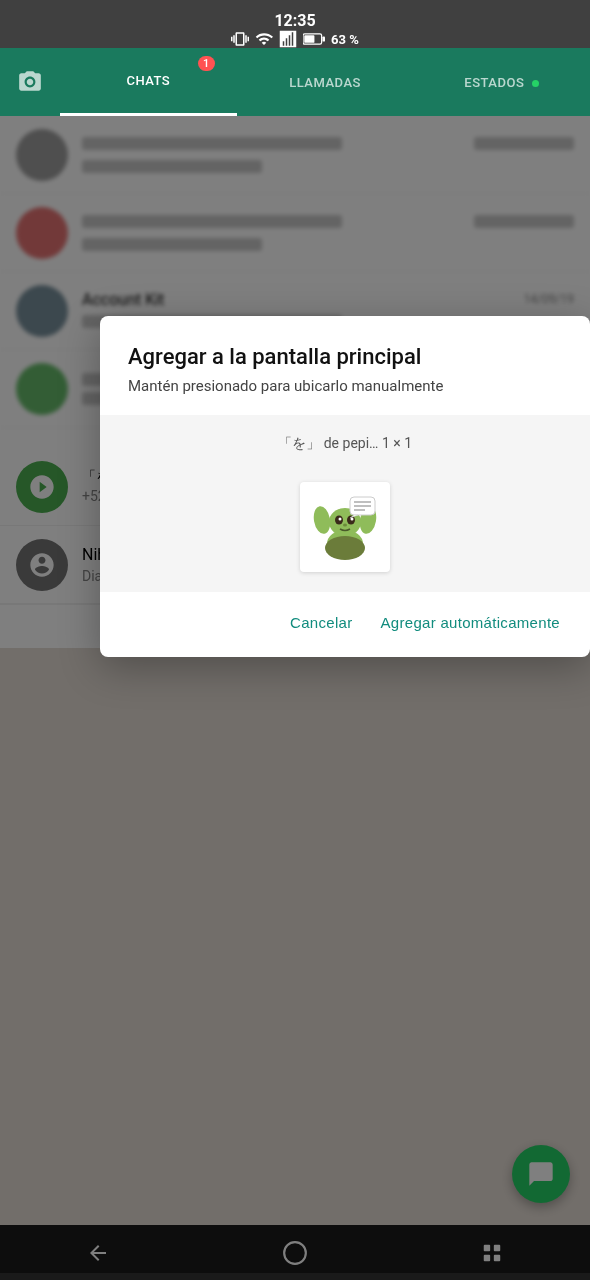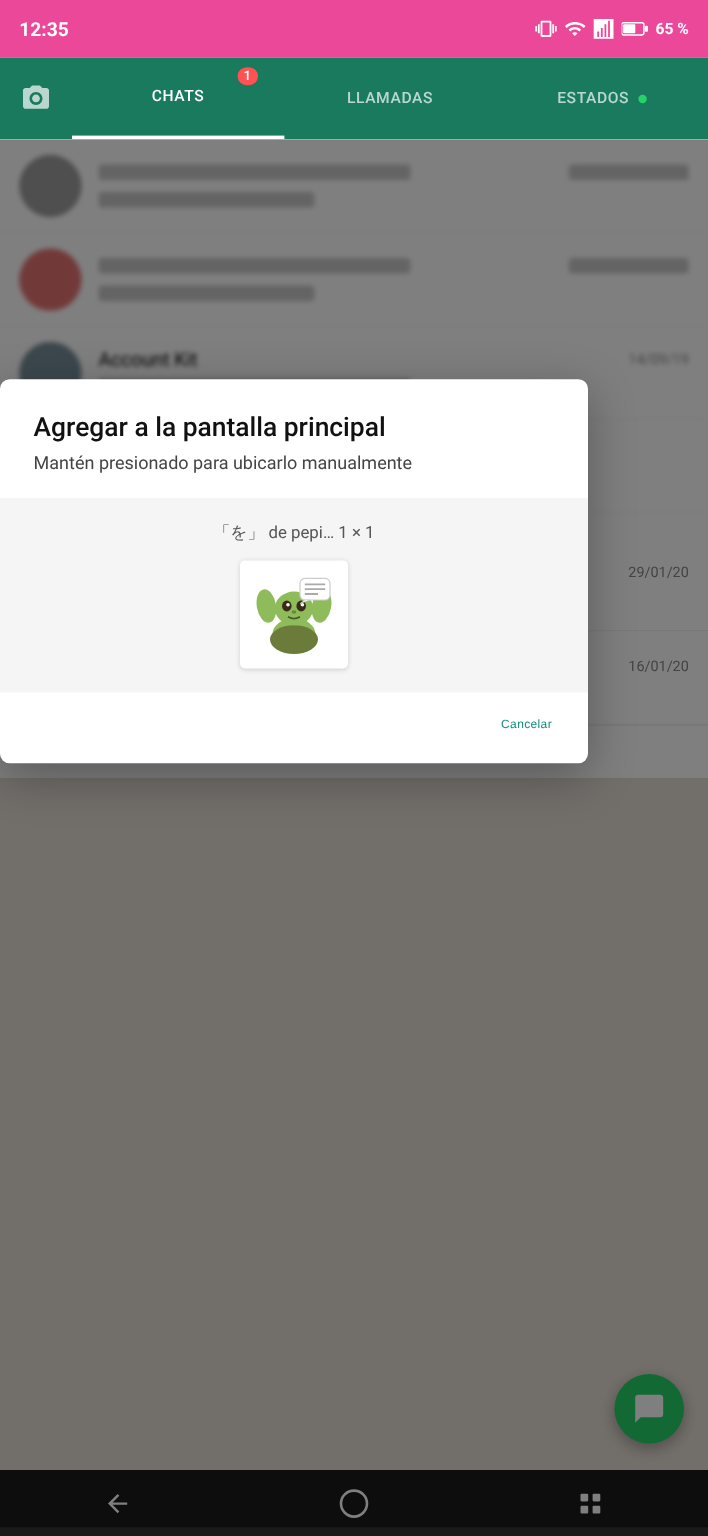--- a/index.html
+++ b/index.html
@@ -10,28 +10,29 @@
       background: #f0f0f0;
       font-family: 'Roboto', Arial, sans-serif;
       overflow: hidden;
       position: relative;
     }
 
     
     .status-bar {
       width: 100%;
       height: 48px;
-      background: #ec4899;
-      display: flex;
-      align-items: center;
-      justify-content: space-between;
+      background: #404040;
+      display: flex;
+      align-items: center;
+      justify-content: flex-end;
       padding: 0 16px;
       color: white;
       font-size: 15px;
       font-weight: bold;
+      flex-direction: column;
     }
     .status-bar-time { font-size: 16px; font-weight: bold; }
     .status-bar-icons { display: flex; align-items: center; gap: 6px; font-size: 13px; }
 
     
     .nav-bar {
       width: 100%;
       height: 68px;
       background: #1a7a5e;
       display: flex;
@@ -117,21 +118,21 @@
     
     .overlay {
       position: absolute;
       top: 0; left: 0;
       width: 100%;
       height: 100%;
       background: rgba(0,0,0,0.5);
       z-index: 10;
       display: flex;
       align-items: flex-start;
-      justify-content: flex-start;
+      justify-content: flex-end;
       padding-top: 200px;
     }
 
     
     .dialog {
       background: white;
       border-radius: 8px;
       width: 490px;
       overflow: hidden;
       box-shadow: 0 10px 40px rgba(0,0,0,0.3);
@@ -150,21 +151,21 @@
       color: #444;
       margin-bottom: 14px;
     }
     .dialog-preview-area {
       background: #f5f5f5;
       margin: 20px 0 0 0;
       padding: 20px;
       display: flex;
       flex-direction: column;
       align-items: center;
-      gap: 14px;
+      gap: 29px;
     }
     .dialog-preview-label {
       font-size: 14px;
       color: #555;
       text-align: center;
     }
     .dialog-icon-box {
       width: 90px;
       height: 90px;
       background: white;
@@ -179,21 +180,21 @@
       width: 70px;
       height: 70px;
     }
     .dialog-actions {
       display: flex;
       justify-content: flex-end;
       gap: 24px;
       padding: 18px 28px 22px 28px;
     }
     .dialog-btn {
-      font-size: 10px;
+      font-size: 15px;
       font-weight: 500;
       color: #128c7e;
       background: none;
       border: none;
       cursor: pointer;
       letter-spacing: 0.3px;
       padding: 4px 2px;
     }
 
     
@@ -268,21 +269,21 @@
 
     <svg width="18" height="18" viewBox="0 0 24 24" fill="white">
         <path d="M1 1v22h22V1H1zm6 20H5v-6h2v6zm4 0H9v-10h2v10zm4 0h-2V7h2v14zm4 0h-2V3h2v18z"></path>
       </svg>
 
     <svg width="22" height="14" viewBox="0 0 26 14" fill="white">
       <rect x="0" y="1" width="22" height="12" rx="2" stroke="white" stroke-width="1.5" fill="none"></rect>
       <rect x="23" y="4" width="3" height="6" rx="1" fill="white"></rect>
       <rect x="1.5" y="2.5" width="12" height="9" rx="1" fill="white"></rect>
     </svg>
-    <span>65 %</span>
+    <span>63 %</span>
   </div>
 </div>
 
 <div class="nav-bar">
   <div class="nav-camera">
     <svg width="26" height="26" viewBox="0 0 24 24" fill="rgba(255,255,255,0.7)">
         <path d="M9 2L7.17 4H4c-1.1 0-2 .9-2 2v12c0 1.1.9 2 2 2h16c1.1 0 2-.9 2-2V6c0-1.1-.9-2-2-2h-3.17L15 2H9zm3 15c-2.76 0-5-2.24-5-5s2.24-5 5-5 5 2.24 5 5-2.24 5-5 5zm0-8c-1.65 0-3 1.35-3 3s1.35 3 3 3 3-1.35 3-3-1.35-3-3-3z"></path>
       </svg>
   </div>
   <div class="nav-tabs">
@@ -418,20 +419,21 @@
             <rect x="40" y="5" width="25" height="18" rx="4" fill="white" stroke="#ccc" stroke-width="1"></rect>
             <line x1="44" y1="10" x2="61" y2="10" stroke="#aaa" stroke-width="1.5"></line>
             <line x1="44" y1="14" x2="61" y2="14" stroke="#aaa" stroke-width="1.5"></line>
             <line x1="44" y1="18" x2="55" y2="18" stroke="#aaa" stroke-width="1.5"></line>
             <path d="M44 23 L40 26 L48 23 Z" fill="white" stroke="#ccc" stroke-width="0.5"></path>
           </svg>
         </div>
       </div>
       <div class="dialog-actions">
         <button class="dialog-btn">Cancelar</button>
+        <button class="dialog-btn">Agregar automáticamente</button>
       </div>
     </div>
   </div>
 
 </div>
 
 <div class="bottom-nav">
   <div class="bottom-nav-btn">
     <svg width="24" height="24" viewBox="0 0 24 24" fill="white">
         <path d="M20 11H7.83l5.59-5.59L12 4l-8 8 8 8 1.41-1.41L7.83 13H20v-2z"></path>

